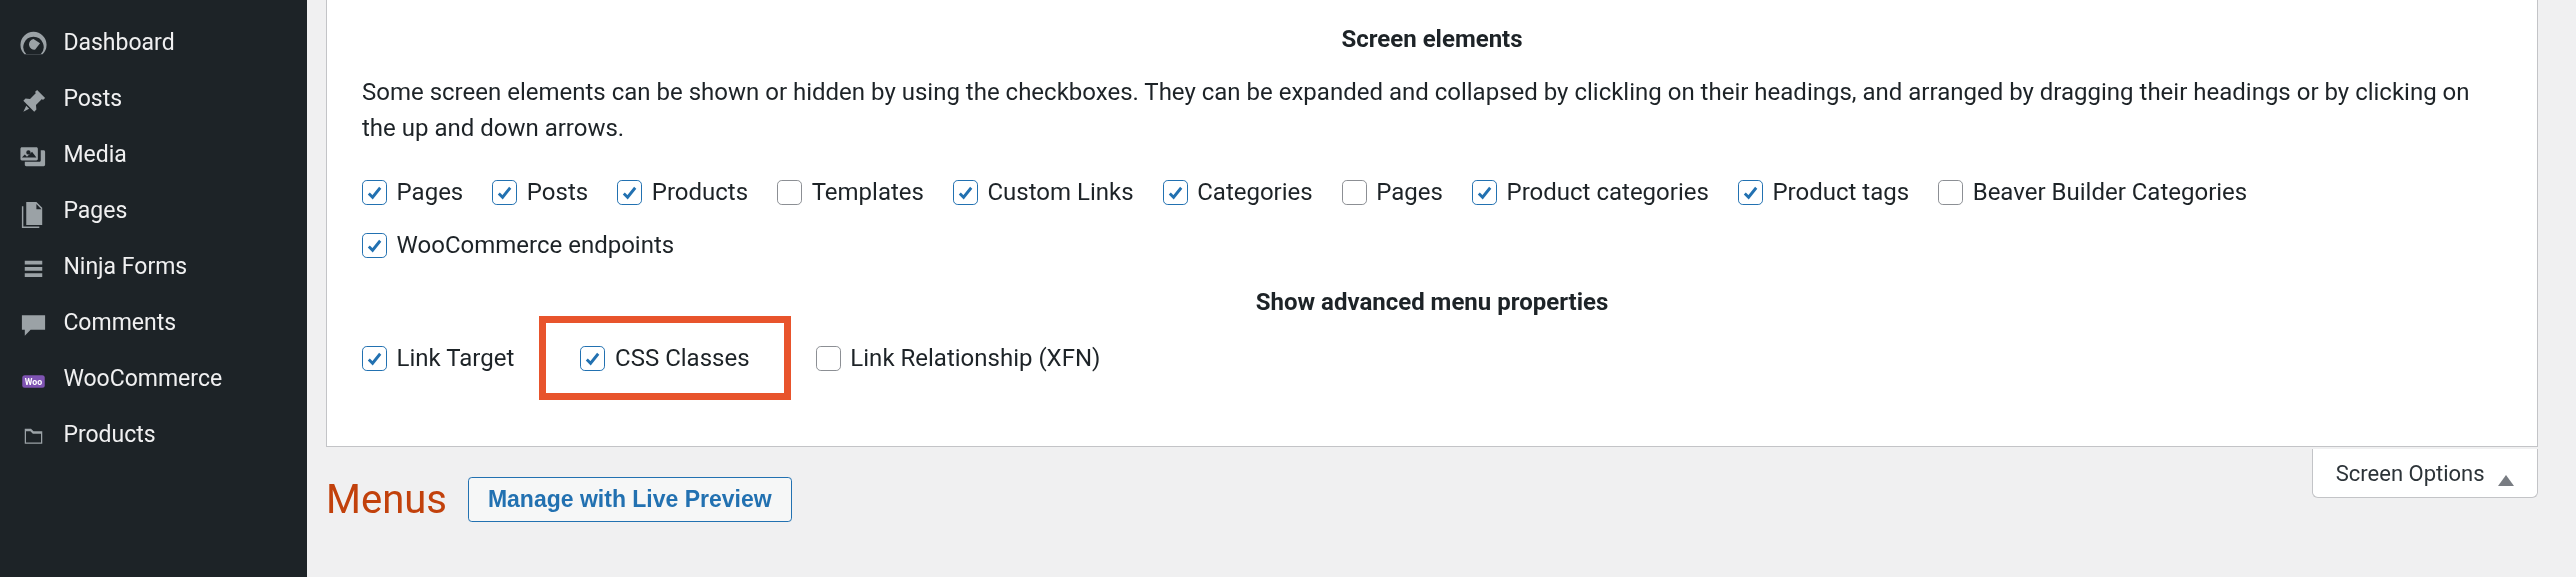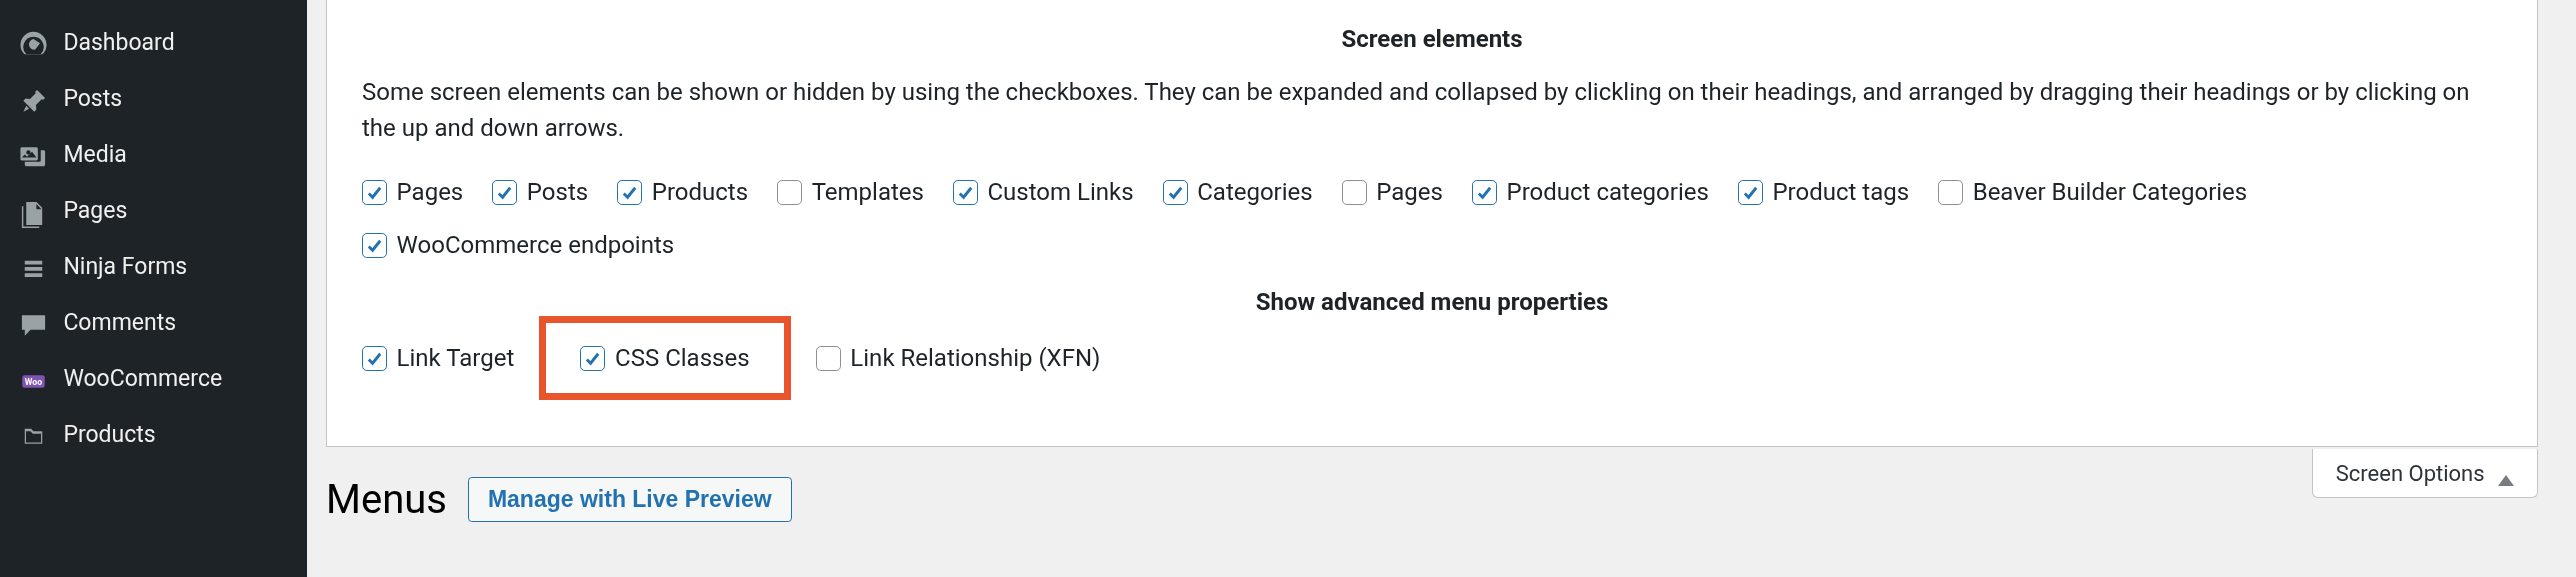--- a/index.html
+++ b/index.html
@@ -16,21 +16,21 @@
   .panel h4 { font-weight: 700; font-size: 24px; margin-bottom: 21px; color: #1d2327; text-align: center; }
   .panel p { font-size: 24px; color: #1d2327; line-height: 1.5; margin-bottom: 32px; }
   .check-row { display: flex; flex-wrap: wrap; gap: 25px 29px; margin-bottom: 29px; }
   .check-item { display: flex; align-items: center; gap: 9.6px; font-size: 24px; color: #1d2327; }
   .checkbox { width: 25px; height: 25px; border: 1.4px solid #8c8f94; border-radius: 4.8px; display: flex; align-items: center; justify-content: center; background: #fff; }
   .checkbox.checked { border-color: #2271b1; }
   .checkbox svg { width: 19px; height: 19px; display: none; }
   .checkbox.checked svg { display: block; fill: none; stroke: #2271b1; stroke-width: 3; }
   .highlight { display: inline-flex; align-items: center; padding: 21px 34px; border: 7.7px solid #e8542c; margin: -21px -3.8px; }
   .title-row { display: flex; align-items: center; gap: 21px; margin-top: 29px; }
-  .page-title { font-size: 40px; font-weight: 400; color: #000000; }
+  .page-title { font-size: 40px; font-weight: 400; color: #c2410c; }
   .btn-outline { border: 1.4px solid #2271b1; color: #2271b1; background: #f6f7f7; padding: 7.7px 19px; font-size: 23px; border-radius: 3.8px; cursor: pointer; font-weight: 700; }
   .screen-options-tab { position: absolute; right: 38px; top: 449px; background: #fff; border: 1px solid #c3c4c7; border-top: none; border-radius: 0 0 5.8px 5.8px; padding: 11.5px 23px; font-size: 22px; color: #2c3338; display: flex; align-items: flex-end; gap: 13.4px; cursor: pointer; }
   .screen-options-tab .arrow { width: 0; height: 0; border-left: 8.6px solid transparent; border-right: 8.6px solid transparent; border-bottom: 11.5px solid #787c82; }
 </style>
 </head>
 <body>
 
 <div class="root">
   <nav class="sidebar">
     <div class="sidebar-item">

